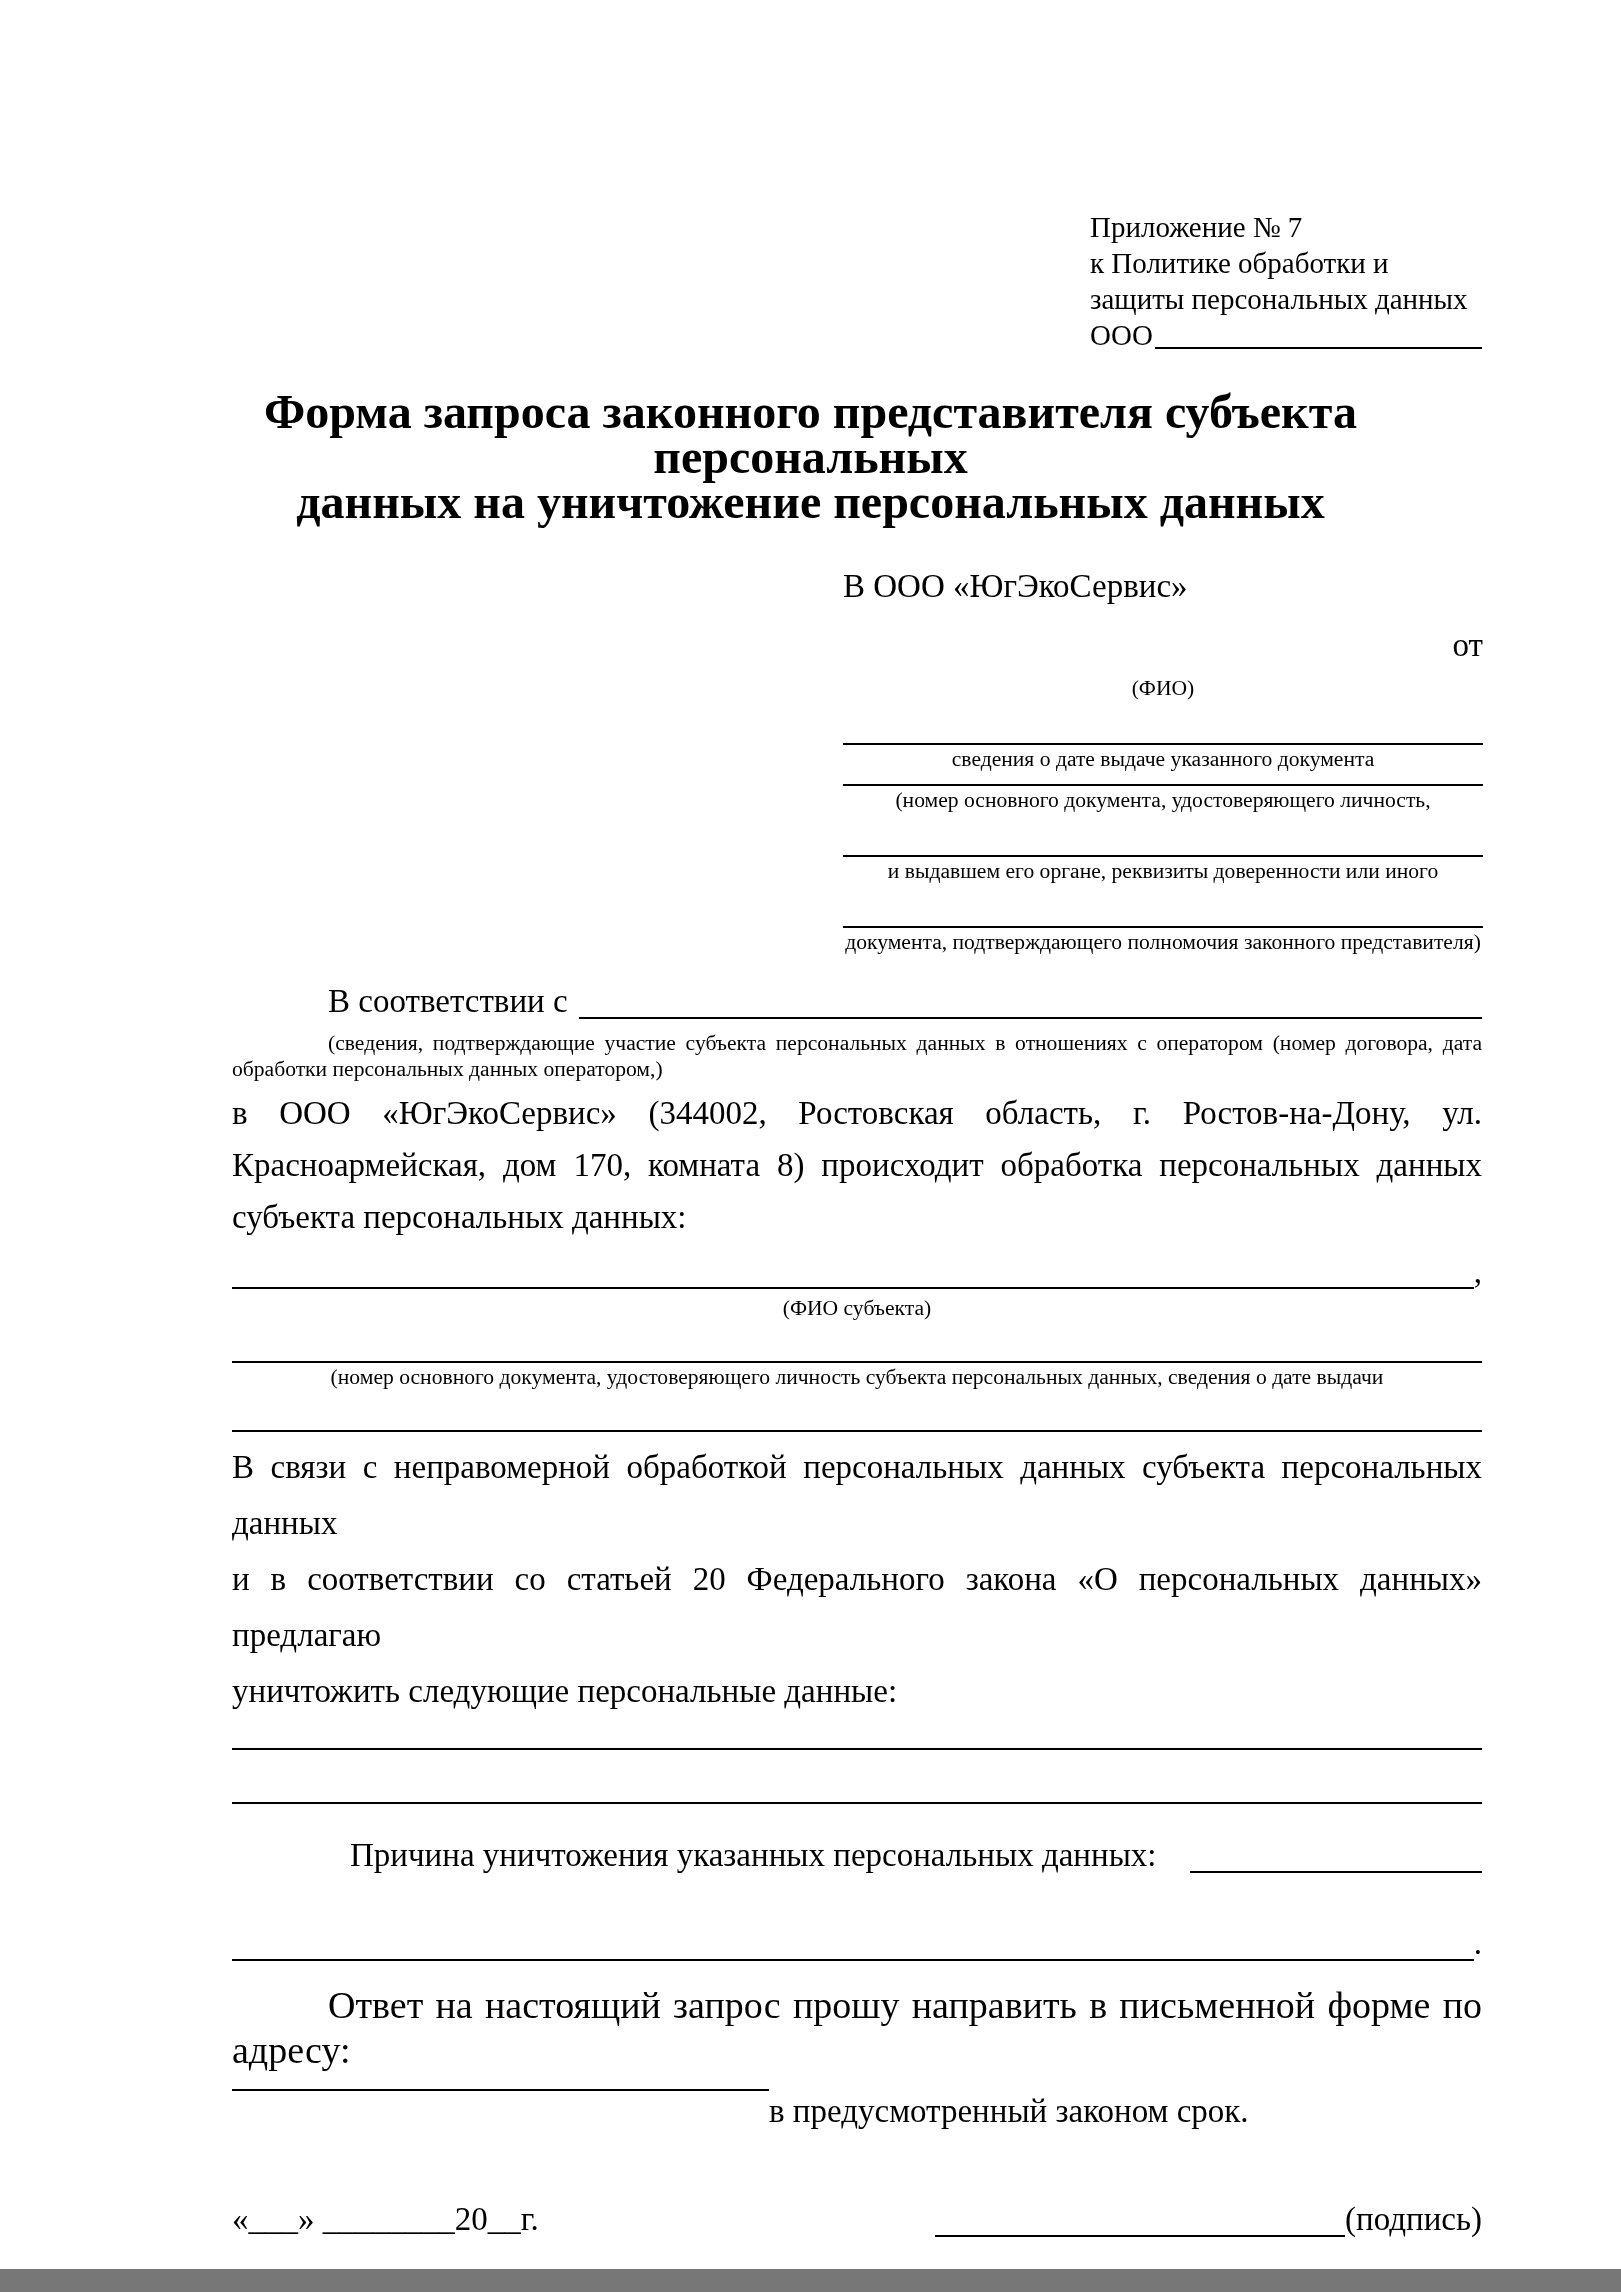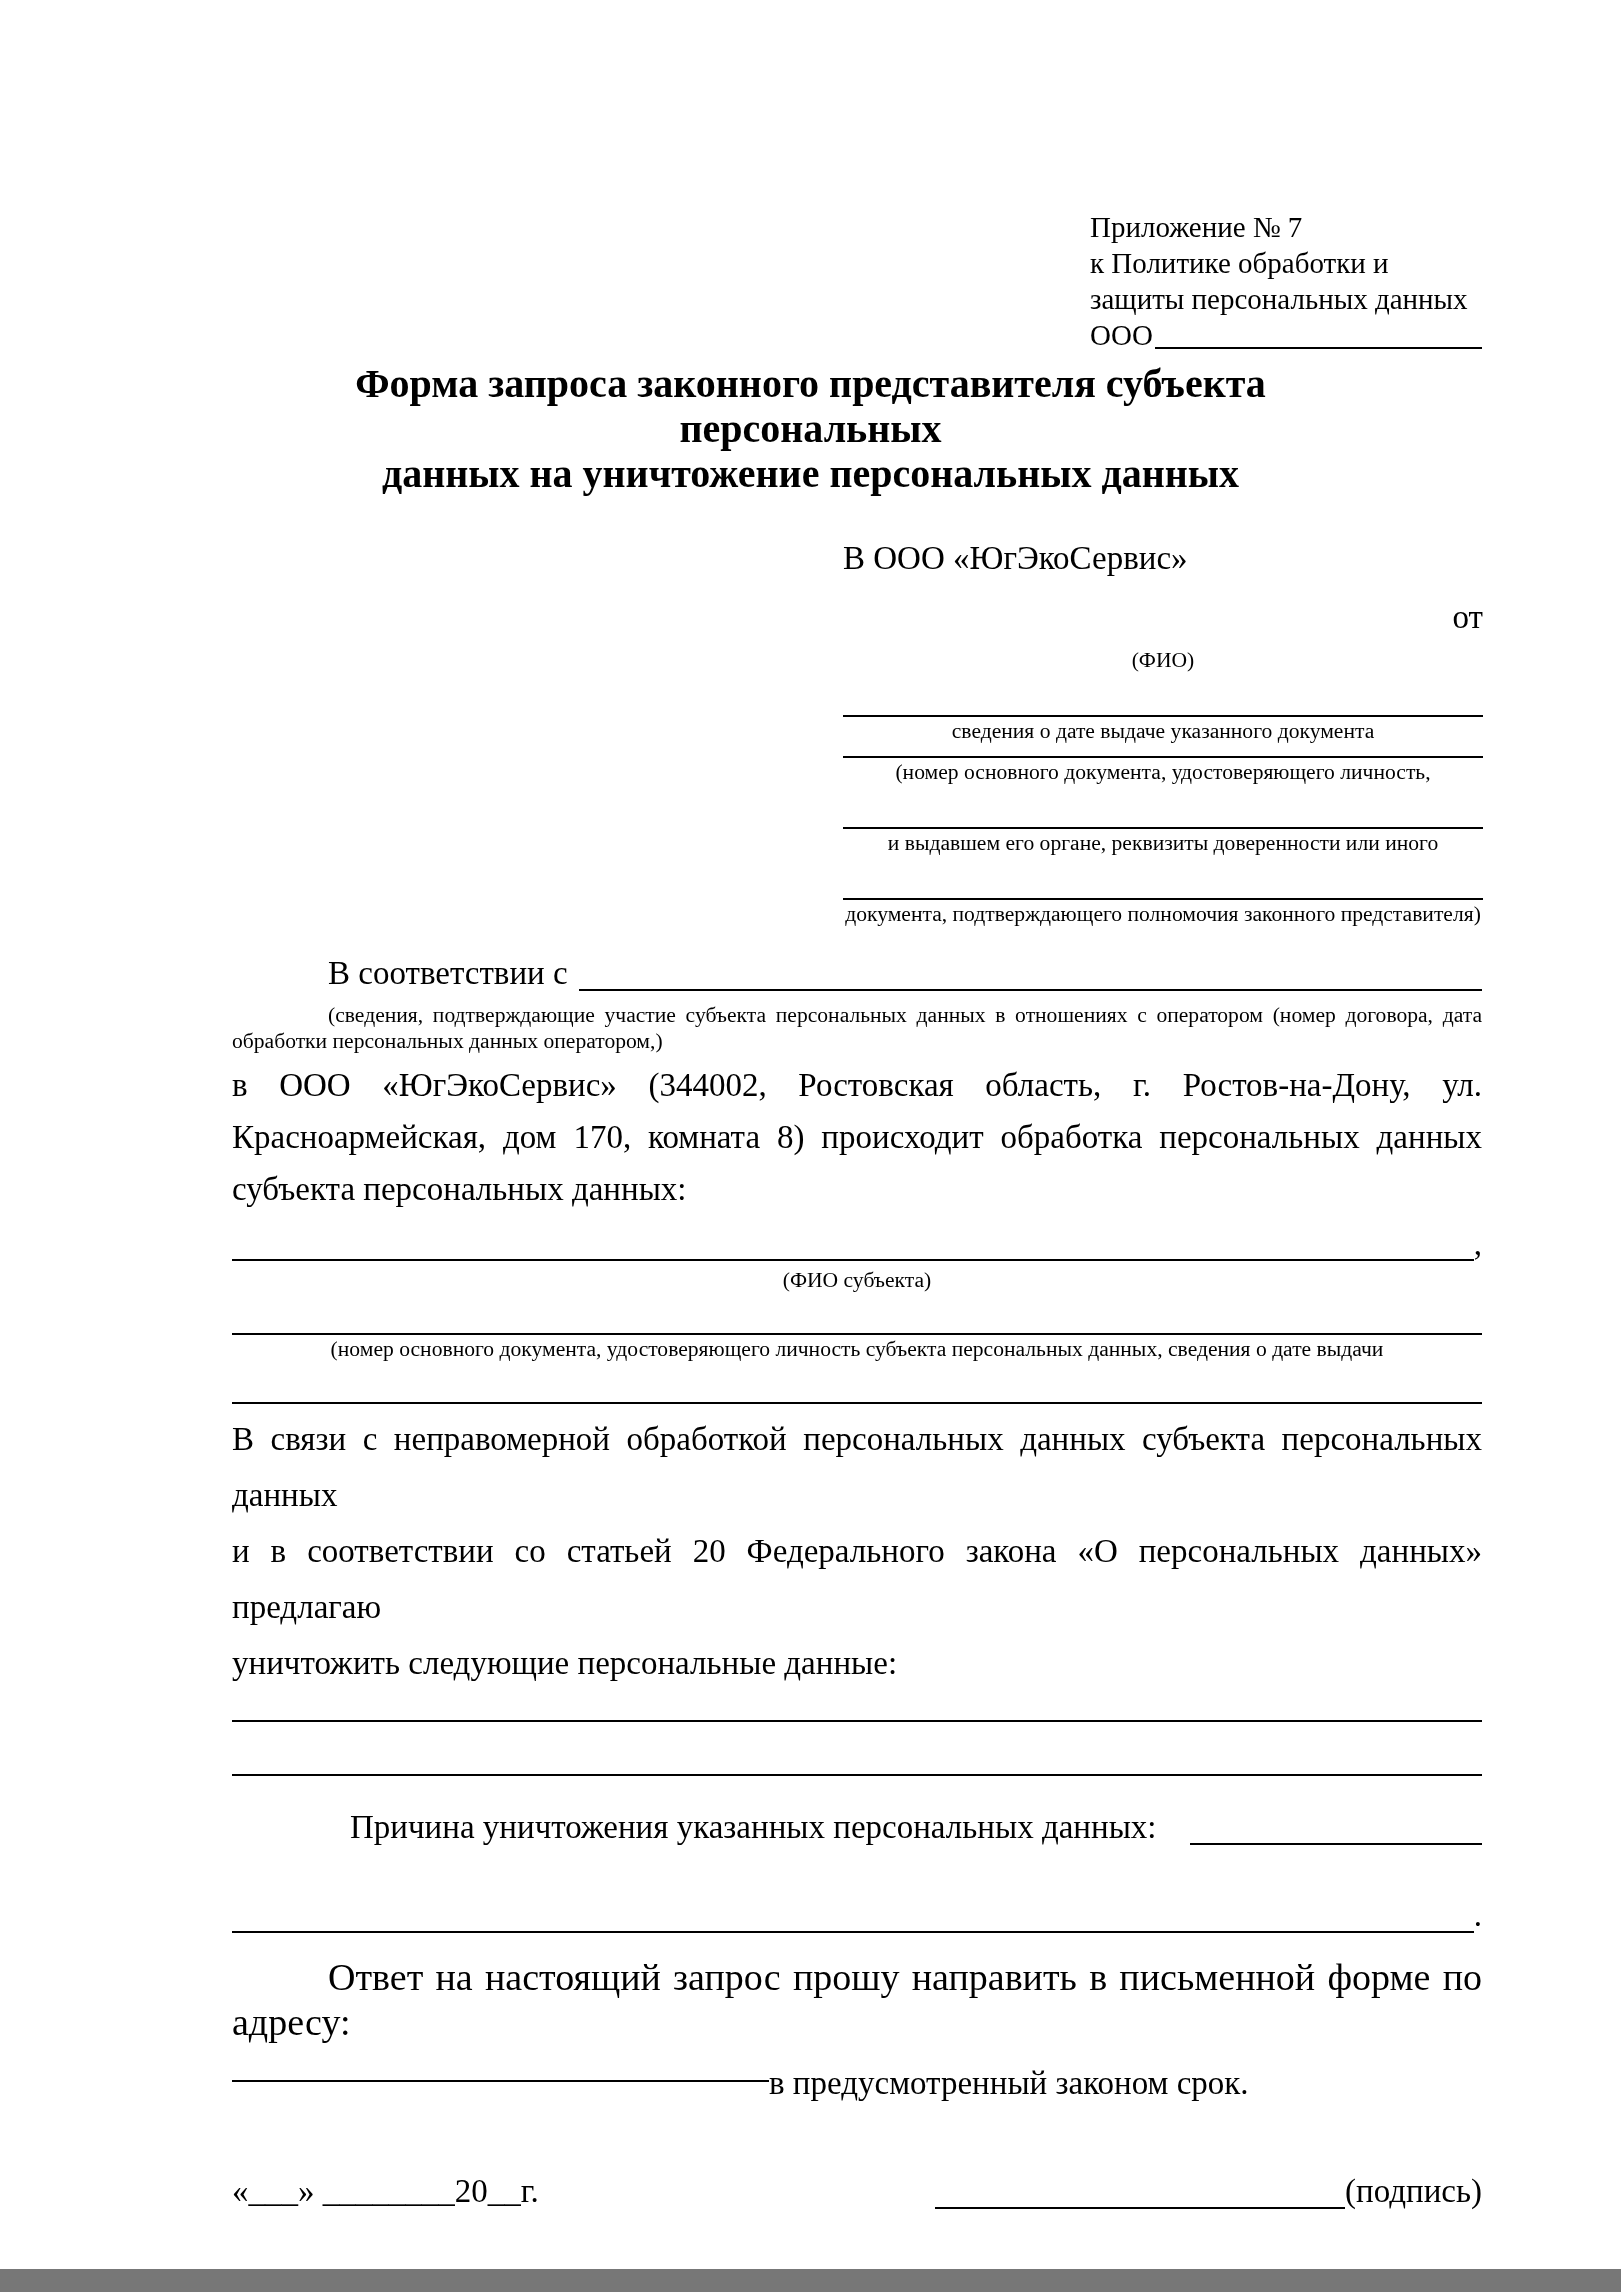--- a/index.html
+++ b/index.html
@@ -12,21 +12,21 @@
     font-family:"Liberation Serif","DejaVu Serif",serif;
     box-sizing:border-box;
     padding:209px 139px 0 232px;
     overflow:hidden;
   }
   
   .hdr { margin-left:858px; width:392px; font-size:29px; line-height:36px; }
   .hdr-ooo { display:flex; align-items:flex-end; }
   .hdr-ooo .blank { flex:1; border-bottom:2.9px solid #000; margin-bottom:3.9px; margin-left:2px; }
   
-  .title { margin-top:8px; width:1157px; text-align:center; font-weight:bold; font-size:40px; line-height:45px; }
+  .title { margin-top:36px; width:1157px; text-align:center; font-weight:bold; font-size:48px; line-height:45px; }
   
   .addr { margin-left:611px; width:640px; margin-top:41px; font-size:33px; line-height:43px; }
   .row { display:flex; align-items:flex-end; }
   .row .blank { flex:1; border-bottom:2.9px solid #000; margin-bottom:4.9px; margin-left:9.8px; }
   .from-row { margin-top:15.7px;flex-direction:column; }
   .cap { font-size:21.6px; line-height:29px; text-align:center; }
   .fgroup { margin-top:39px; }
   .fline { height:1px; border-bottom:2.9px solid #000; }
   
   .acc-row { margin-top:21.6px; display:flex; align-items:flex-end; font-size:33px; line-height:45px; }
@@ -40,21 +40,21 @@
   .sline { display:flex; align-items:flex-end; font-size:33px; line-height:43px; }
   .sline .blank { flex:1; border-bottom:2.9px solid #000; margin-bottom:4.9px; }
   .mt8 { margin-top:7.8px; } .mt38 { margin-top:37px; }
   .bline { height:1px; border-bottom:2.9px solid #000; }
   .b1 { margin-top:27.4px; } .b2 { margin-top:51px; }
   .reason-row { margin-top:29px; display:flex; align-items:flex-end; font-size:33px; line-height:45px;gap:22px; }
   .reason-row .blank { flex:1; border-bottom:2.9px solid #000; margin-bottom:4.9px; margin-left:11.8px; }
   .dot-row { margin-top:43px; display:flex; align-items:flex-end; font-size:33px; line-height:45px; }
   .dot-row .blank { flex:1; border-bottom:2.9px solid #000; margin-bottom:4.9px; }
   .reply1 { margin-top:17.6px; font-size:38px; line-height:45px; text-indent:96px; text-align:justify; text-align-last:justify; }
-  .reply2 { margin-top:15.7px; display:flex; align-items:center; font-size:33px; line-height:45px; }
+  .reply2 { margin-top:15.7px; display:flex; align-items:flex-start; font-size:33px; line-height:45px; }
   .reply2 .blank { width:537px; flex:0 0 537px; border-bottom:2.9px solid #000; margin-bottom:4.9px; }
   
   .footer { margin-top:63px; display:flex; justify-content:space-between; align-items:flex-end; font-size:33px; line-height:45px; }
   .sig { display:flex; align-items:flex-end; }
   .sig .blank { width:410px; border-bottom:2.9px solid #000; margin-bottom:4.9px; }
 </style>
 </head>
 <body>
 
 <div class="page">

